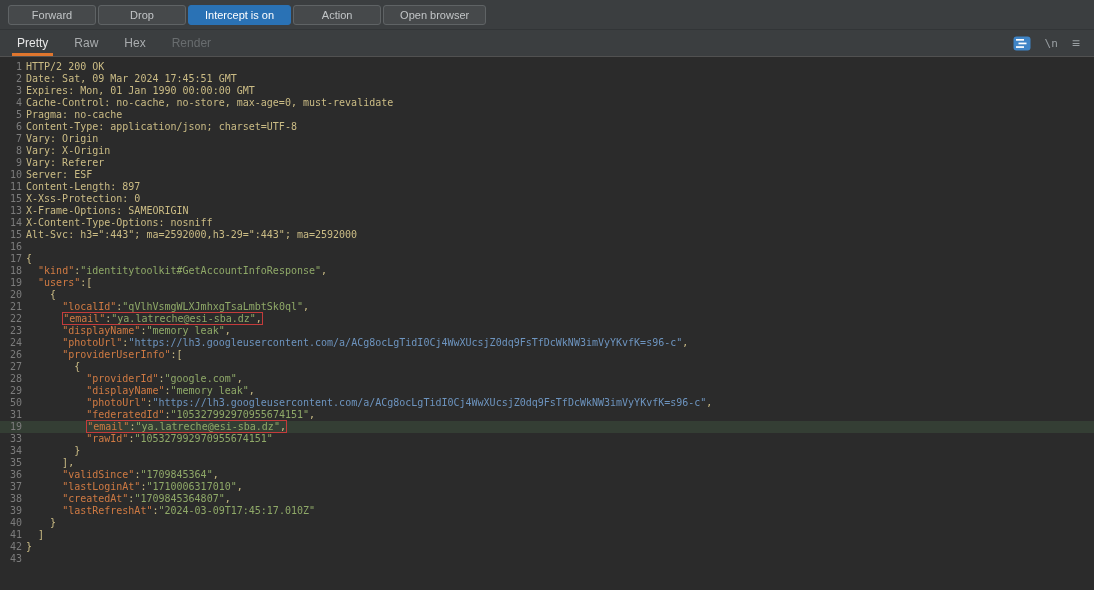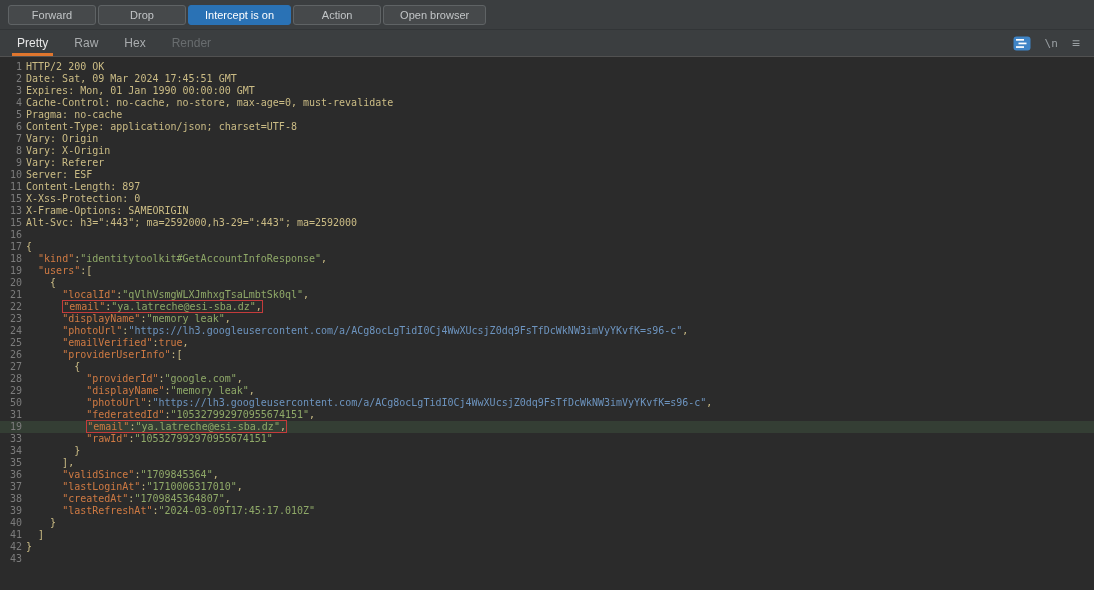--- a/index.html
+++ b/index.html
@@ -85,31 +85,31 @@
         <div class="code-line"><span class="gutter">4</span><span class="content"><span class="seg h">Cache-Control: no-cache, no-store, max-age=0, must-revalidate</span></span></div>
         <div class="code-line"><span class="gutter">5</span><span class="content"><span class="seg h">Pragma: no-cache</span></span></div>
         <div class="code-line"><span class="gutter">6</span><span class="content"><span class="seg h">Content-Type: application/json; charset=UTF-8</span></span></div>
         <div class="code-line"><span class="gutter">7</span><span class="content"><span class="seg h">Vary: Origin</span></span></div>
         <div class="code-line"><span class="gutter">8</span><span class="content"><span class="seg h">Vary: X-Origin</span></span></div>
         <div class="code-line"><span class="gutter">9</span><span class="content"><span class="seg h">Vary: Referer</span></span></div>
         <div class="code-line"><span class="gutter">10</span><span class="content"><span class="seg h">Server: ESF</span></span></div>
         <div class="code-line"><span class="gutter">11</span><span class="content"><span class="seg h">Content-Length: 897</span></span></div>
         <div class="code-line"><span class="gutter">15</span><span class="content"><span class="seg h">X-Xss-Protection: 0</span></span></div>
         <div class="code-line"><span class="gutter">13</span><span class="content"><span class="seg h">X-Frame-Options: SAMEORIGIN</span></span></div>
+        <div class="code-line"><span class="gutter">14</span><span class="content"><span class="seg h">X-Content-Type-Options: nosniff</span></span></div>
         <div class="code-line"><span class="gutter">15</span><span class="content"><span class="seg h">Alt-Svc: h3=":443"; ma=2592000,h3-29=":443"; ma=2592000</span></span></div>
         <div class="code-line"><span class="gutter">16</span><span class="content"></span></div>
         <div class="code-line"><span class="gutter">17</span><span class="content"><span class="seg h">{</span></span></div>
         <div class="code-line"><span class="gutter">18</span><span class="content"><span class="seg h">  </span><span class="seg k">"kind"</span><span class="seg h">:</span><span class="seg s">"identitytoolkit#GetAccountInfoResponse"</span><span class="seg h">,</span></span></div>
         <div class="code-line"><span class="gutter">19</span><span class="content"><span class="seg h">  </span><span class="seg k">"users"</span><span class="seg h">:[</span></span></div>
         <div class="code-line"><span class="gutter">20</span><span class="content"><span class="seg h">    {</span></span></div>
         <div class="code-line"><span class="gutter">21</span><span class="content"><span class="seg h">      </span><span class="seg k">"localId"</span><span class="seg h">:</span><span class="seg s">"qVlhVsmgWLXJmhxgTsaLmbtSk0ql"</span><span class="seg h">,</span></span></div>
         <div class="code-line"><span class="gutter">22</span><span class="content"><span class="seg h">      </span><span class="redbox"><span class="seg k">"email"</span><span class="seg h">:</span><span class="seg s">"ya.latreche@esi-sba.dz"</span><span class="seg h">,</span></span></span></div>
         <div class="code-line"><span class="gutter">23</span><span class="content"><span class="seg h">      </span><span class="seg k">"displayName"</span><span class="seg h">:</span><span class="seg s">"memory leak"</span><span class="seg h">,</span></span></div>
         <div class="code-line"><span class="gutter">24</span><span class="content"><span class="seg h">      </span><span class="seg k">"photoUrl"</span><span class="seg h">:</span><span class="seg u">"https://lh3.googleusercontent.com/a/ACg8ocLgTidI0Cj4WwXUcsjZ0dq9FsTfDcWkNW3imVyYKvfK=s96-c"</span><span class="seg h">,</span></span></div>
-        <div class="code-line"><span class="gutter">25</span><span class="content"><span class="seg h">      </span><span class="seg k">"emailVerified"</span><span class="seg h">:</span><span class="seg b">true</span><span class="seg h">,</span></span></div>
         <div class="code-line"><span class="gutter">26</span><span class="content"><span class="seg h">      </span><span class="seg k">"providerUserInfo"</span><span class="seg h">:[</span></span></div>
         <div class="code-line"><span class="gutter">27</span><span class="content"><span class="seg h">        {</span></span></div>
         <div class="code-line"><span class="gutter">28</span><span class="content"><span class="seg h">          </span><span class="seg k">"providerId"</span><span class="seg h">:</span><span class="seg s">"google.com"</span><span class="seg h">,</span></span></div>
         <div class="code-line"><span class="gutter">29</span><span class="content"><span class="seg h">          </span><span class="seg k">"displayName"</span><span class="seg h">:</span><span class="seg s">"memory leak"</span><span class="seg h">,</span></span></div>
         <div class="code-line"><span class="gutter">50</span><span class="content"><span class="seg h">          </span><span class="seg k">"photoUrl"</span><span class="seg h">:</span><span class="seg u">"https://lh3.googleusercontent.com/a/ACg8ocLgTidI0Cj4WwXUcsjZ0dq9FsTfDcWkNW3imVyYKvfK=s96-c"</span><span class="seg h">,</span></span></div>
         <div class="code-line"><span class="gutter">31</span><span class="content"><span class="seg h">          </span><span class="seg k">"federatedId"</span><span class="seg h">:</span><span class="seg s">"105327992970955674151"</span><span class="seg h">,</span></span></div>
         <div class="code-line hl"><span class="gutter">19</span><span class="content"><span class="seg h">          </span><span class="redbox"><span class="seg k">"email"</span><span class="seg h">:</span><span class="seg s">"ya.latreche@esi-sba.dz"</span><span class="seg h">,</span></span></span></div>
         <div class="code-line"><span class="gutter">33</span><span class="content"><span class="seg h">          </span><span class="seg k">"rawId"</span><span class="seg h">:</span><span class="seg s">"105327992970955674151"</span></span></div>
         <div class="code-line"><span class="gutter">34</span><span class="content"><span class="seg h">        }</span></span></div>
         <div class="code-line"><span class="gutter">35</span><span class="content"><span class="seg h">      ],</span></span></div>

